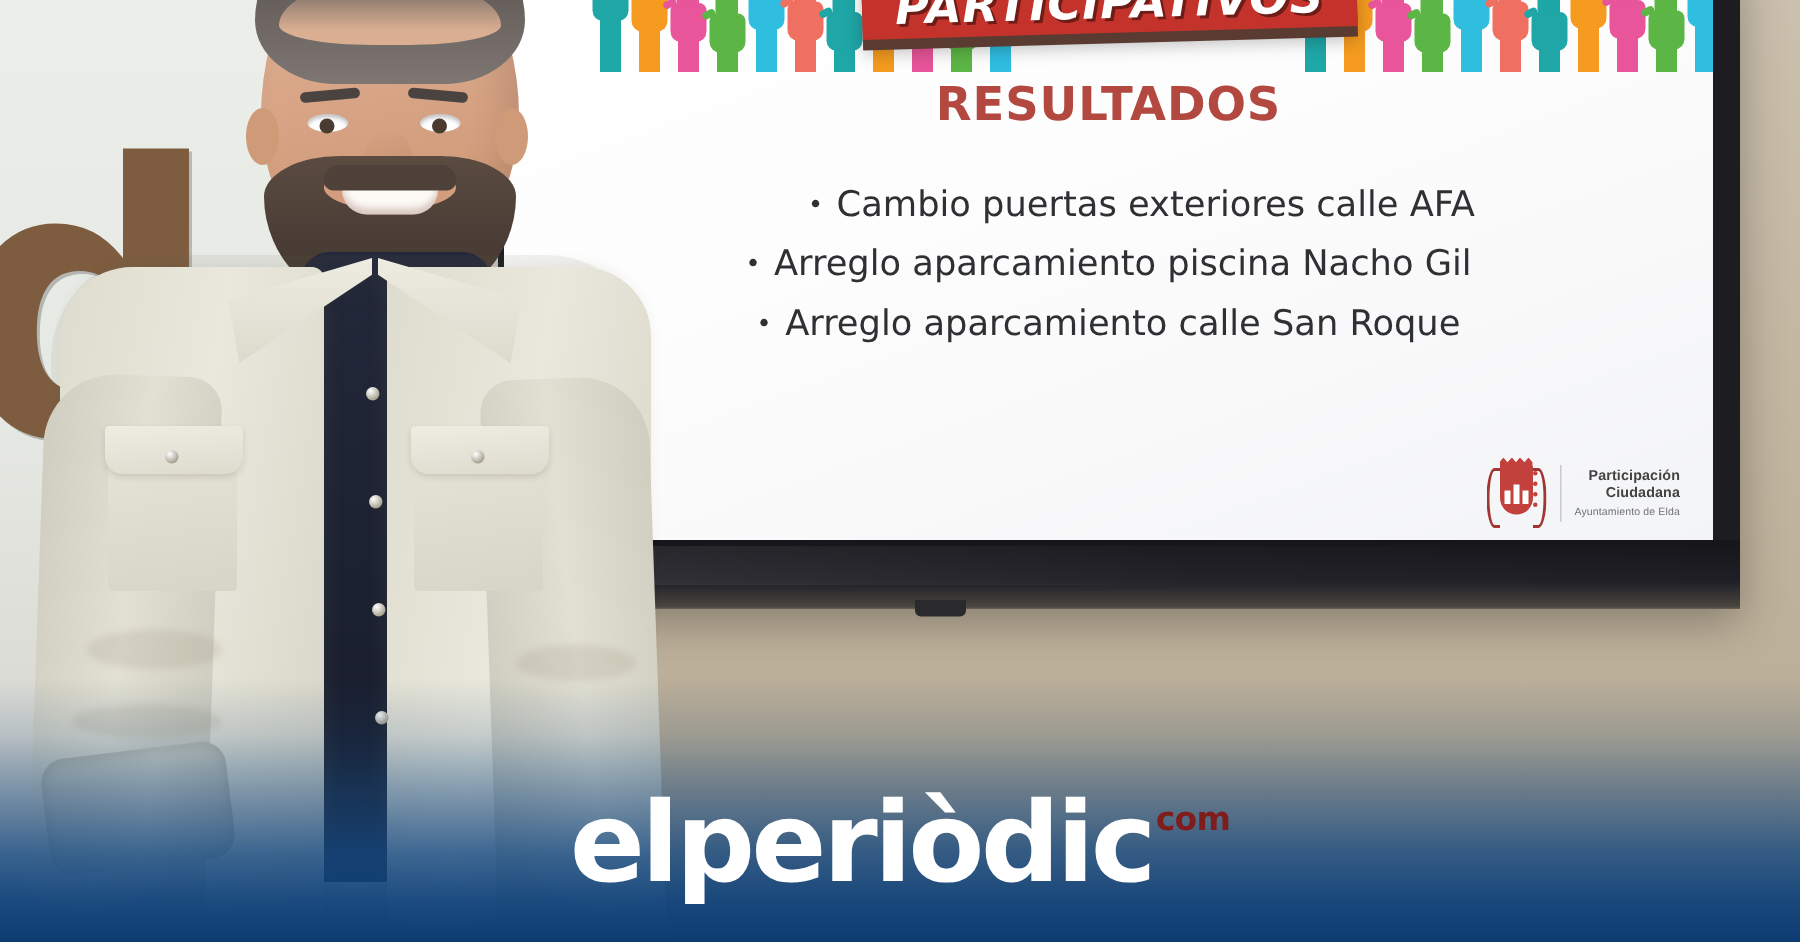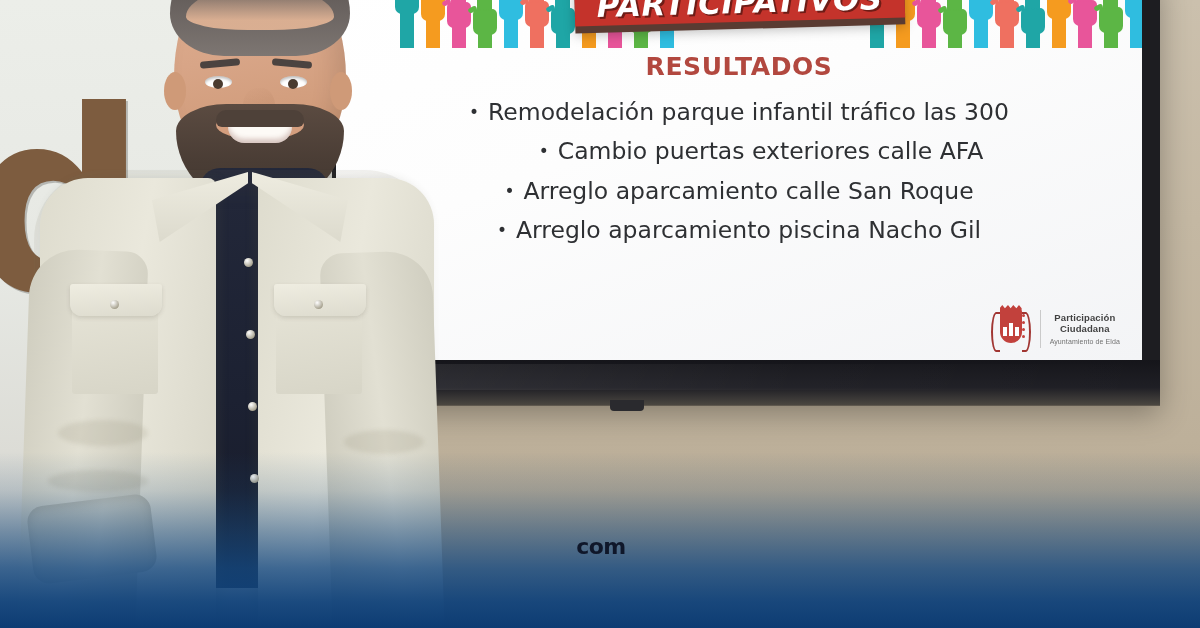--- a/index.html
+++ b/index.html
@@ -100,23 +100,23 @@
     font-family:"DejaVu Sans", sans-serif;
     text-shadow:2px 2px 0 rgba(40,10,6,.55);
   }
   .banner .l2 { font-size:31px; margin-top:4px; }
 
   .slide-inner {
     position:absolute; left:0; top:76px; width:100%;
     text-align:center;
   }
   .res-title {
-    color:#b2483f; font-weight:700; font-size:25px; letter-spacing:.6px;
+    color:#b2483f; font-weight:700; font-size:31px; letter-spacing:.6px;
     font-family:"DejaVu Sans", sans-serif;
-    margin-bottom:12px;
+    margin-bottom:29px;
   }
   .bullets { list-style:none; }
   .bullets li {
     color:#2e3033; font-size:23.5px; font-weight:400;
     line-height:1.68; white-space:nowrap;
     font-family:"DejaVu Sans", sans-serif;
   }
   .bullets li.ind { padding-left:44px; }
   .bullets li .dot { display:inline-block; margin-right:9px; font-size:17px; vertical-align:2px; }
 
@@ -146,21 +146,21 @@
   .crest .wreath-l, .crest .wreath-r {
     position:absolute; top:10px; width:9px; height:40px;
     border:2px solid #9e2f2b; border-radius:60% 0 0 60%/50% 0 0 50%;
     border-right:none;
   }
   .crest .wreath-l { left:0; }
   .crest .wreath-r { right:0; transform:scaleX(-1); }
   .crest .dots { position:absolute; left:31px; top:12px; }
   .crest .dots i { display:block; width:3px; height:3px; background:#c03a35; border-radius:50%; margin-bottom:4px; }
   .logo-div { width:1px; height:38px; background:#c9c9c9; }
-  .logo-txt { text-align:center; line-height:1.18; }
+  .logo-txt { text-align:right; line-height:1.18; }
   .logo-txt .lt1 { font-size:9.5px; font-weight:700; color:#3a3a3a; letter-spacing:.1px; }
   .logo-txt .lt2 { font-size:7px; color:#6d6d6d; margin-top:3px; letter-spacing:.1px; }
 
   
   .person { position:absolute; left:0; top:0; width:470px; height:628px; z-index:6; }
   .neck {
     position:absolute; left:214px; top:118px; width:92px; height:80px;
     background:#c0896b; border-radius:16px;
   }
   .head {
@@ -306,21 +306,21 @@
     display:flex; justify-content:center; align-items:flex-start;
   }
   .wm-wrap { position:relative; display:flex; align-items:flex-start; }
   .wm-main {
     font-family:"DejaVu Sans", sans-serif;
     font-size:74px; font-weight:700; color:#fff; letter-spacing:-2.5px;
     line-height:.92;
   }
   .wm-com {
     font-family:"DejaVu Sans", sans-serif;
-    font-size:22px; font-weight:700; color:#0f172a;
+    font-size:22px; font-weight:700; color:#7f1d1d;
     margin-top:6px; margin-left:2px; letter-spacing:-.5px;
   }
 </style>
 </head>
 <body>
 
 <div id="stage">
 
   <div class="wall-left"></div>
   <div class="wall-right"></div>
@@ -464,24 +464,23 @@
       </div>
 
     <div class="banner">
 
       <span class="l2">PARTICIPATIVOS</span>
     </div>
 
     <div class="slide-inner">
       <div class="res-title">RESULTADOS</div>
       <ul class="bullets" id="bulletList">
-          <li><span class="dot">•</span><span>Remodelación parque infantil tráfico las 300</span></li>
           <li class="ind"><span class="dot">•</span><span>Cambio puertas exteriores calle AFA</span></li>
+          <li><span class="dot">•</span><span>Arreglo aparcamiento piscina Nacho Gil</span></li>
           <li><span class="dot">•</span><span>Arreglo aparcamiento calle San Roque</span></li>
-          <li><span class="dot">•</span><span>Arreglo aparcamiento piscina Nacho Gil</span></li>
         </ul>
     </div>
 
     <div class="slide-logo">
       <div class="crest">
         <div class="wreath-l"></div>
         <div class="wreath-r"></div>
         <div class="crown"></div>
         <div class="shield"></div>
         <div class="towers">
@@ -547,17 +546,18 @@
     <div class="wrinkle" style="left:58px;top:420px;width:90px;height:26px"></div>
     <div class="wrinkle" style="left:48px;top:470px;width:100px;height:22px"></div>
     <div class="wrinkle" style="left:344px;top:430px;width:80px;height:24px"></div>
     <div class="cuff-l"></div>
   </div>
 
   <div class="blue-fade"></div>
 
   <div class="watermark">
     <div class="wm-wrap">
+      <div class="wm-main">elperiòdic</div>
       <div class="wm-com">com</div>
     </div>
   </div>
 
 </div>
 
 </body></html>

